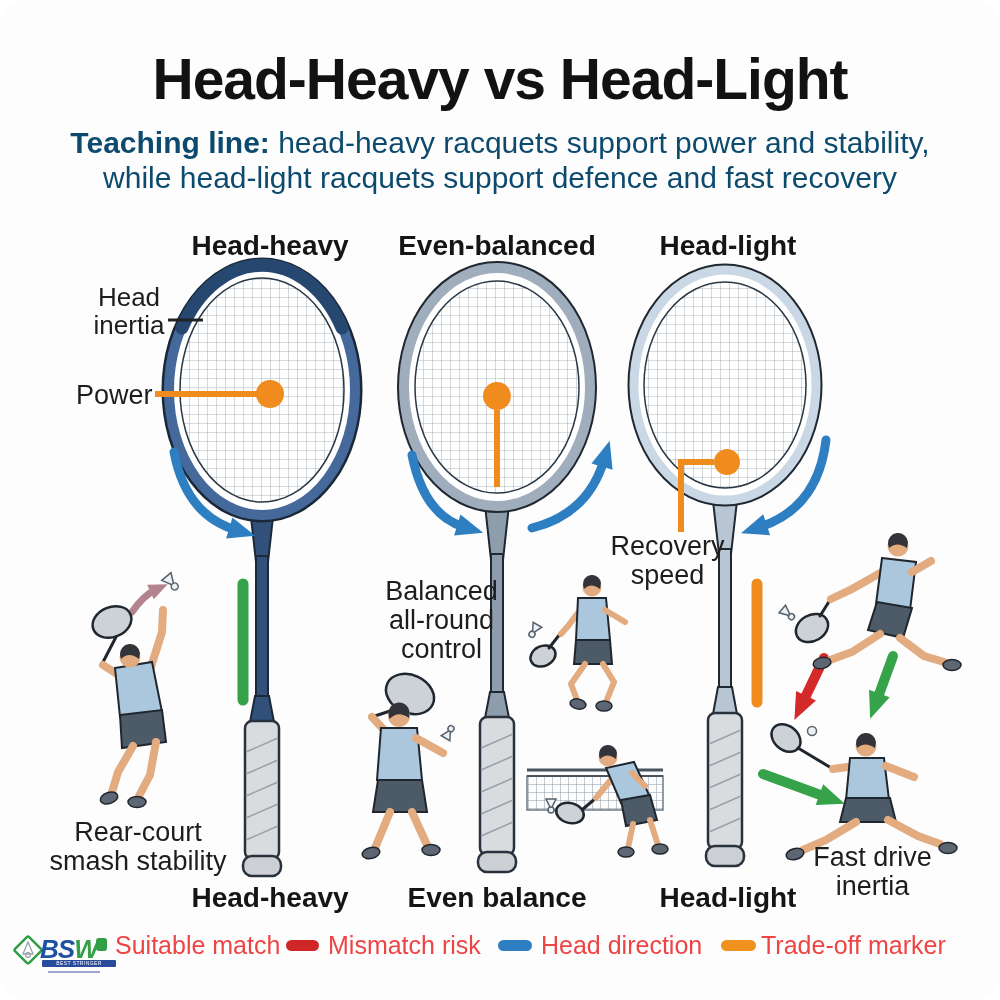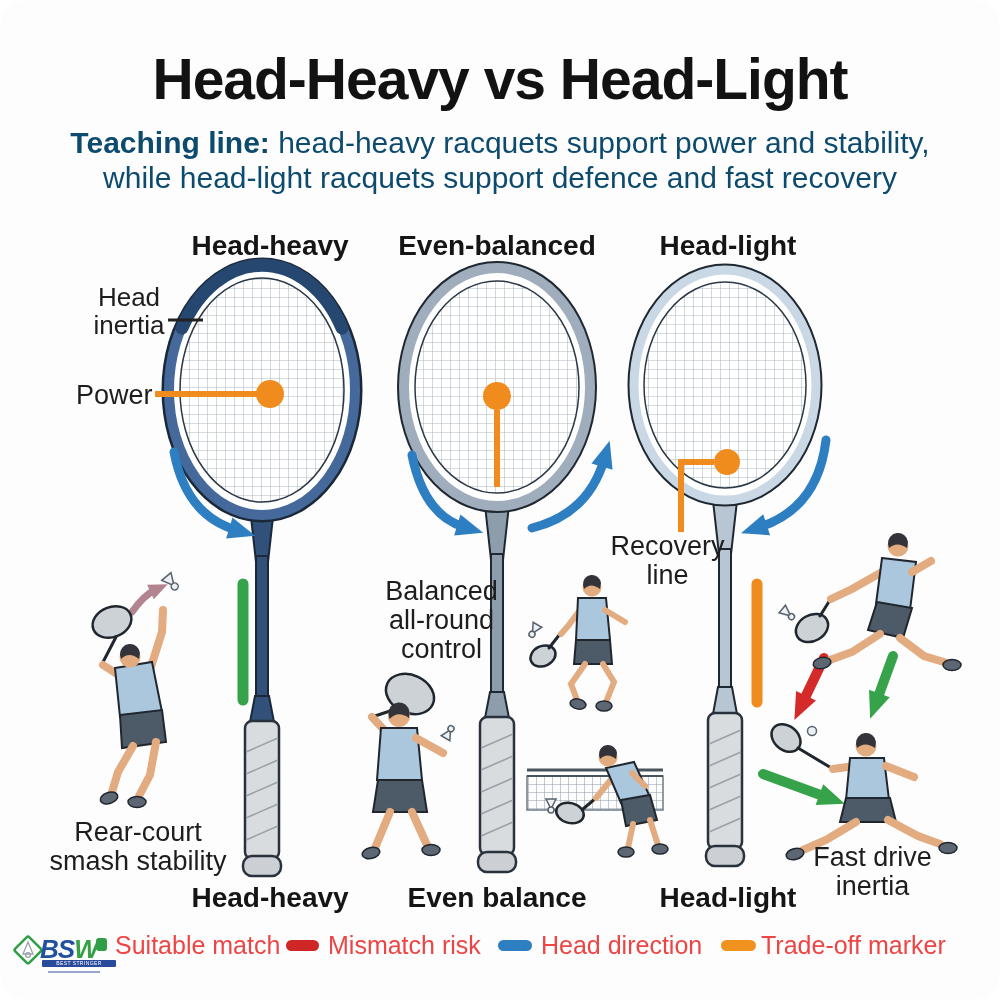--- a/index.html
+++ b/index.html
@@ -271,21 +271,21 @@
   </div>
 
   <div class="abs colhead" style="left:160px;">Head-heavy</div>
   <div class="abs colhead" style="left:387px;">Even-balanced</div>
   <div class="abs colhead" style="left:618px;">Head-light</div>
 
   <div class="abs note" style="left:88px;top:283px;width:82px;font-size:26px;">Head inertia</div>
   <div class="abs note" style="left:76px;top:381px;width:74px;">Power</div>
   <div class="abs note" style="left:38px;top:818px;width:200px;">Rear-court smash stability</div>
   <div class="abs note" style="left:375px;top:577px;width:133px;">Balanced all-round control</div>
-  <div class="abs note" style="left:605px;top:532px;width:125px;">Recovery line</div>
+  <div class="abs note" style="left:605px;top:532px;width:125px;">Recovery speed</div>
   <div class="abs note" style="left:805px;top:843px;width:135px;">Fast drive inertia</div>
 
   <div class="abs colfoot" style="left:160px;">Head-heavy</div>
   <div class="abs colfoot" style="left:387px;">Even balance</div>
   <div class="abs colfoot" style="left:618px;">Head-light</div>
 
   <div>
     <div class="abs" style="left:10px;top:932px;">
       <svg width="34" height="36">
         <rect x="8" y="8" width="20" height="20" rx="2" transform="rotate(45 18 18)" fill="#ffffff" stroke="#2f9e44" stroke-width="2.5"></rect>

